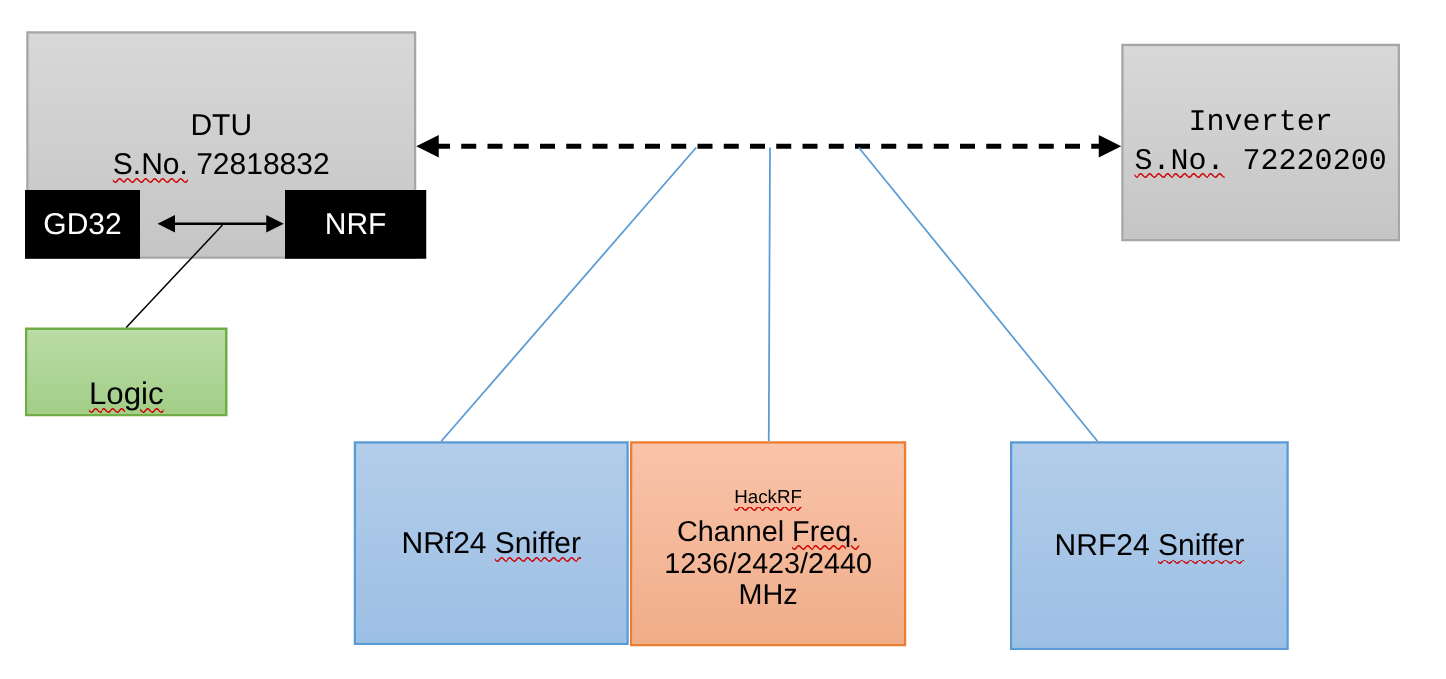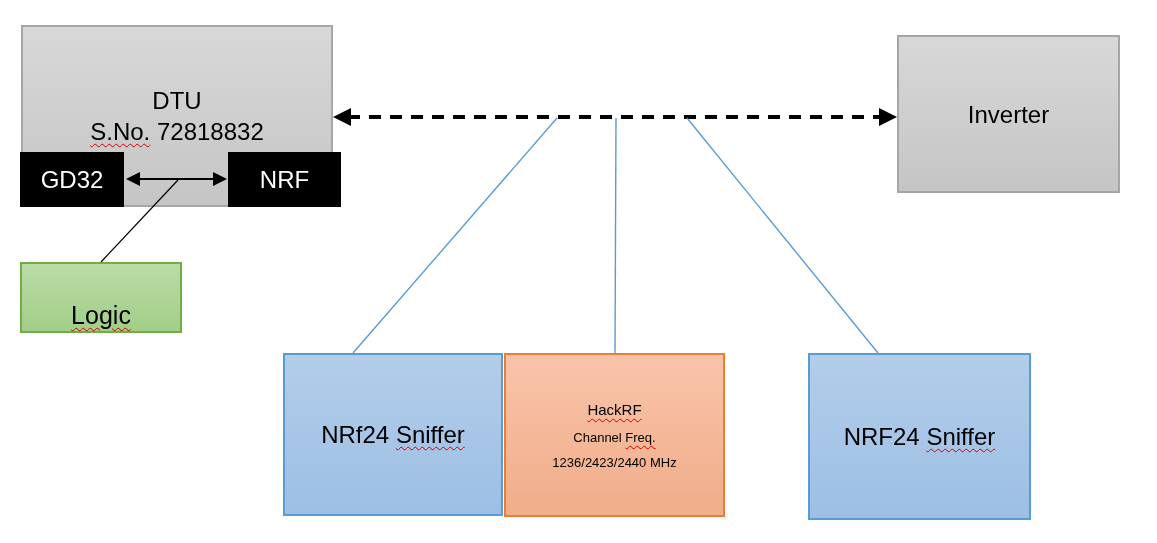--- a/index.html
+++ b/index.html
@@ -12,30 +12,30 @@
     display:flex; flex-direction:column; align-items:center; justify-content:center;
     text-align:center; line-height:31px; font-size:24px;
   }
   .gray  { background:linear-gradient(#d8d8d8,#c5c5c5); border:2px solid #a6a6a6; }
   .black { background:#000; color:#fff; border:none; }
   .green { background:linear-gradient(#badca6,#a2ce88); border:2px solid #70ad47; }
   .blue  { background:linear-gradient(#b3cdea,#9cbfe4); border:2px solid #5b9bd5;margin-left:40px; }
   .orange{ background:linear-gradient(#f9c4aa,#f0ad89); border:2px solid #ed7d31; }
 
   .dtu      { left:21px;  top:25px;  width:312px; height:182px; }
-  .gd32     { left:20px;  top:152px; width:104px; height:55px; z-index:2; }
+  .gd32     { left:20px;  top:152px; width:92px; height:55px; z-index:2; }
   .nrfchip  { left:228px; top:152px; width:113px; height:55px; z-index:2; }
   .logic    { left:20px;  top:262px; width:162px; height:71px;  font-size:25px;justify-content:flex-end; }
-  .inverter { left:897px; top:35px;  width:223px; height:158px; }
+  .inverter { left:897px; top:35px;  width:223px; height:158px;font-family:Liberation Mono, monospace; }
   .sniffer1 { left:243px; top:353px; width:220px; height:163px; }
   .hackrf   { left:504px; top:353px; width:221px; height:164px; }
   .sniffer2 { left:768px; top:353px; width:223px; height:167px; }
 
   .hackrf .title { font-size:15px; line-height:30px; }
-  .hackrf .sub   { font-size:13px; line-height:25px; }
+  .hackrf .sub   { font-size:23px; line-height:25px; }
 
   .sq {
     text-decoration-line: underline;
     text-decoration-style: wavy;
     text-decoration-color:#d00000;
     text-decoration-thickness:1px;
     text-underline-offset:3px;
   }
   .overlay {
     position:absolute; left:0; top:0; width:1157px; height:543px;
@@ -59,20 +59,21 @@
   <div class="shape black nrfchip">
     <div>NRF</div>
   </div>
 
   <div class="shape green logic">
     <div class="sq">Logic</div>
   </div>
 
   <div class="shape gray inverter">
     <div>Inverter</div>
+    <div><span class="sq">S.No.</span><span> 72220200</span></div>
   </div>
 
   <div class="shape blue sniffer1">
     <div><span>NRf24 </span><span class="sq">Sniffer</span></div>
   </div>
 
   <div class="shape orange hackrf">
     <div class="title sq">HackRF</div>
     <div class="sub"><span>Channel </span><span class="sq">Freq.</span></div>
     <div class="sub">1236/2423/2440 MHz</div>

